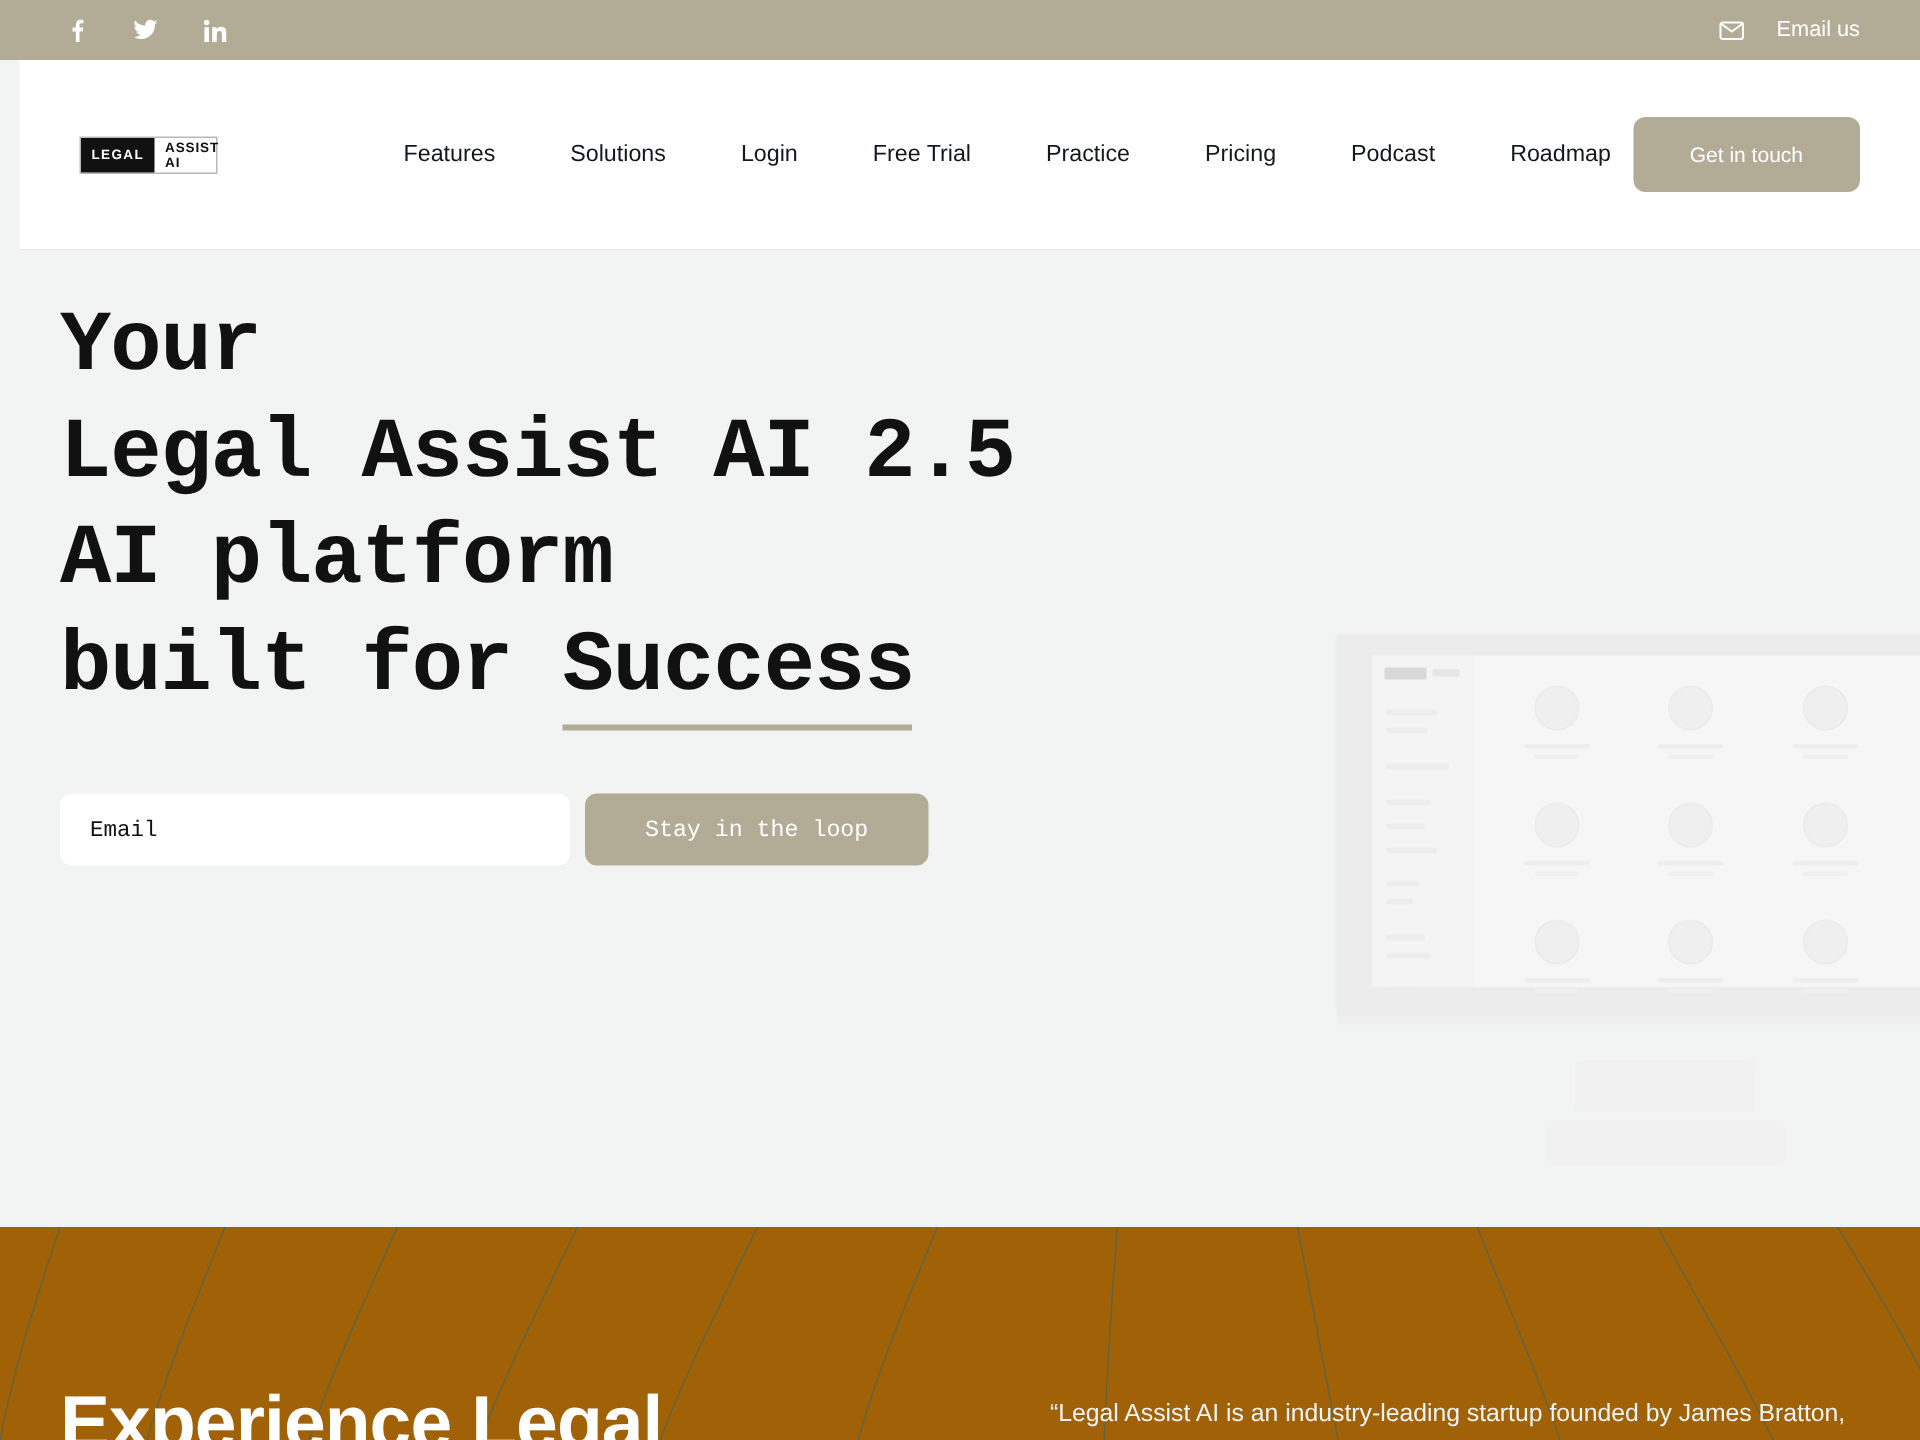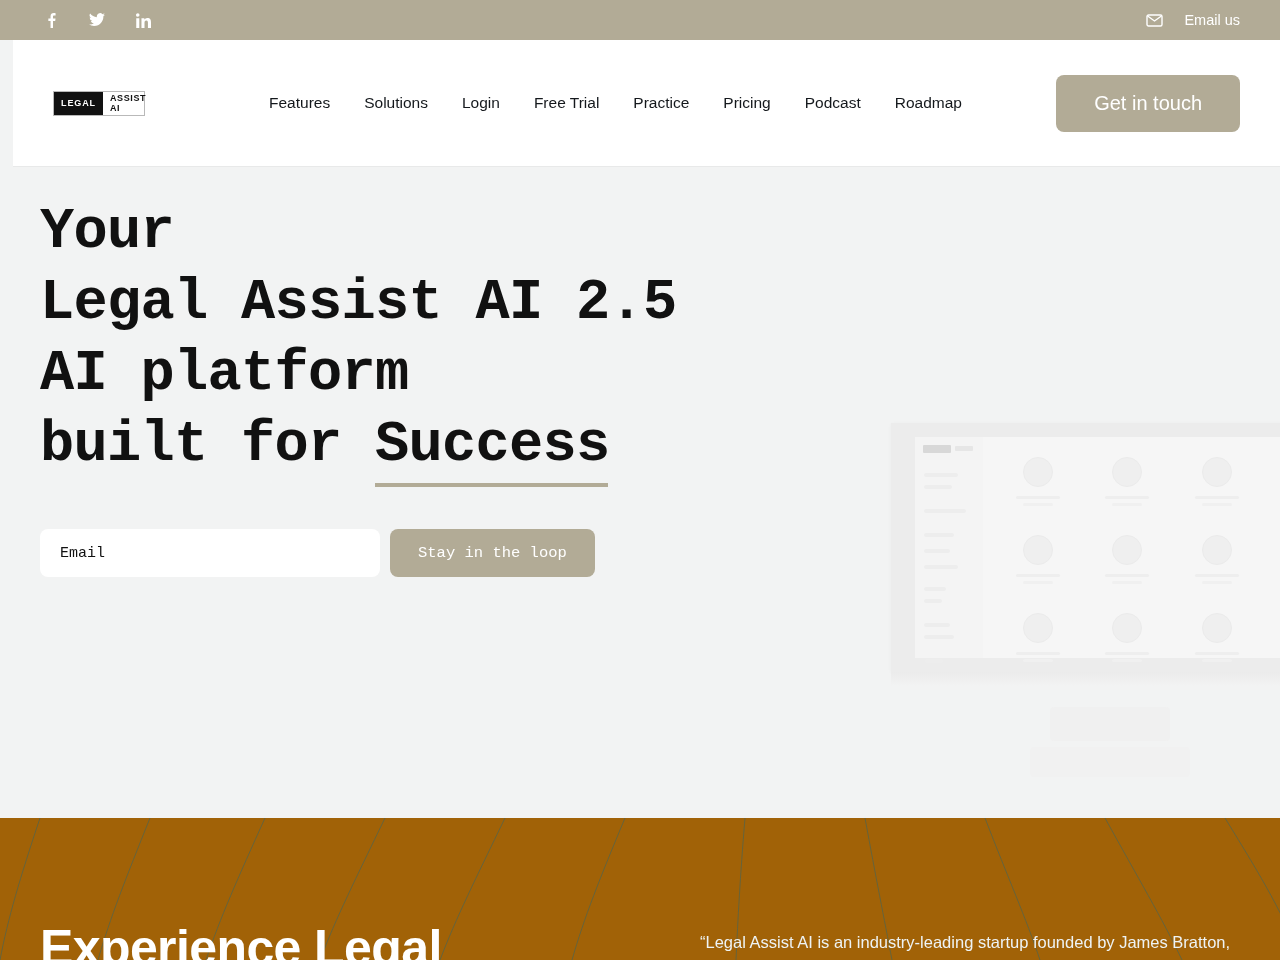--- a/index.html
+++ b/index.html
@@ -14,38 +14,38 @@
   .topbar-right{margin-left:auto;display:flex;align-items:center;gap:21px;color:#fff;font-size:14.5px;cursor:pointer;}
   .topbar-right svg{stroke:#fff;fill:none;stroke-width:1.4;}
 
   
   .header{height:127px;background:#ffffff;display:flex;align-items:center;padding:0 40px;border-bottom:1px solid #e8e9e9;margin-left:13px;}
   .logo{width:92px;height:25px;border:1px solid #b9b9b9;display:flex;align-items:stretch;background:#fff;}
   .logo-a{background:#111;color:#fff;font-size:9px;font-weight:700;letter-spacing:.9px;
           display:flex;align-items:center;justify-content:center;padding:0 7px;}
   .logo-b{color:#111;font-size:9px;font-weight:700;letter-spacing:.6px;
           display:flex;align-items:center;justify-content:center;padding:0 7px;flex:1;}
-  .nav{display:flex;align-items:center;gap:34px;margin-left:124px;}
+  .nav{display:flex;align-items:center;gap:50px;margin-left:124px;}
   .nav a{color:#14181c;font-size:15.5px;text-decoration:none;white-space:nowrap;cursor:pointer;}
-  .cta{margin-left:auto;background:#b2ab96;color:#fff;font-size:20px;border:none;border-radius:8px;
+  .cta{margin-left:auto;background:#b2ab96;color:#fff;font-size:14px;border:none;border-radius:8px;
        padding:17px 38px;cursor:pointer;font-family:inherit;}
 
   
   .hero{position:relative;height:651px;background:#f2f3f3;padding:0 40px;overflow:hidden;font-family:Liberation Mono, monospace;}
   h1.headline{font-size:57px;line-height:71px;font-weight:700;letter-spacing:-.7px;padding-top:30px;color:#111;}
   .hl-underline{display:inline-block;position:relative;}
   .hl-underline::after{content:"";position:absolute;left:0;right:2px;bottom:-6px;height:4px;background:#b2ab96;}
   .subtitle{margin-top:18px;font-size:16.5px;color:#41464b;}
 
   .signup{margin-top:48px;display:flex;align-items:stretch;}
   .email-input{width:340px;height:48px;border:none;border-radius:8px;background:#fff;
        padding:0 20px;font-size:15px;font-family:inherit;color:#4d7c0f;outline:none;}
   .email-input::placeholder{color:#111;opacity:1;}
   .loop-btn{margin-left:10px;background:#b2ab96;color:#fff;border:none;border-radius:8px;
-       padding:0 28px;font-size:15.5px;cursor:pointer;font-family:inherit;height:48px;}
+       padding:0 40px;font-size:15.5px;cursor:pointer;font-family:inherit;height:48px;}
 
   
   .mockup{position:absolute;left:891px;top:256px;width:460px;height:249px;background:#ececec;
           box-shadow:0 1px 4px rgba(0,0,0,.035);overflow:hidden;}
   .mk-inner{position:absolute;left:24px;top:14px;right:0;bottom:14px;background:#f6f6f6;}
   .mk-side{position:absolute;left:0;top:0;width:68px;bottom:0;background:#f4f4f4;}
   .mk-side i{position:absolute;left:9px;height:4px;background:#ededed;border-radius:2px;display:block;}
   .mk-logo{position:absolute;left:8px;top:8px;width:28px;height:8px;background:#d8d8d8;border-radius:1px;}
   .mk-logo2{position:absolute;left:40px;top:9px;width:18px;height:5px;background:#e6e6e6;border-radius:1px;}
   .mk-grid{position:absolute;left:78px;top:14px;right:0;bottom:0;display:grid;

